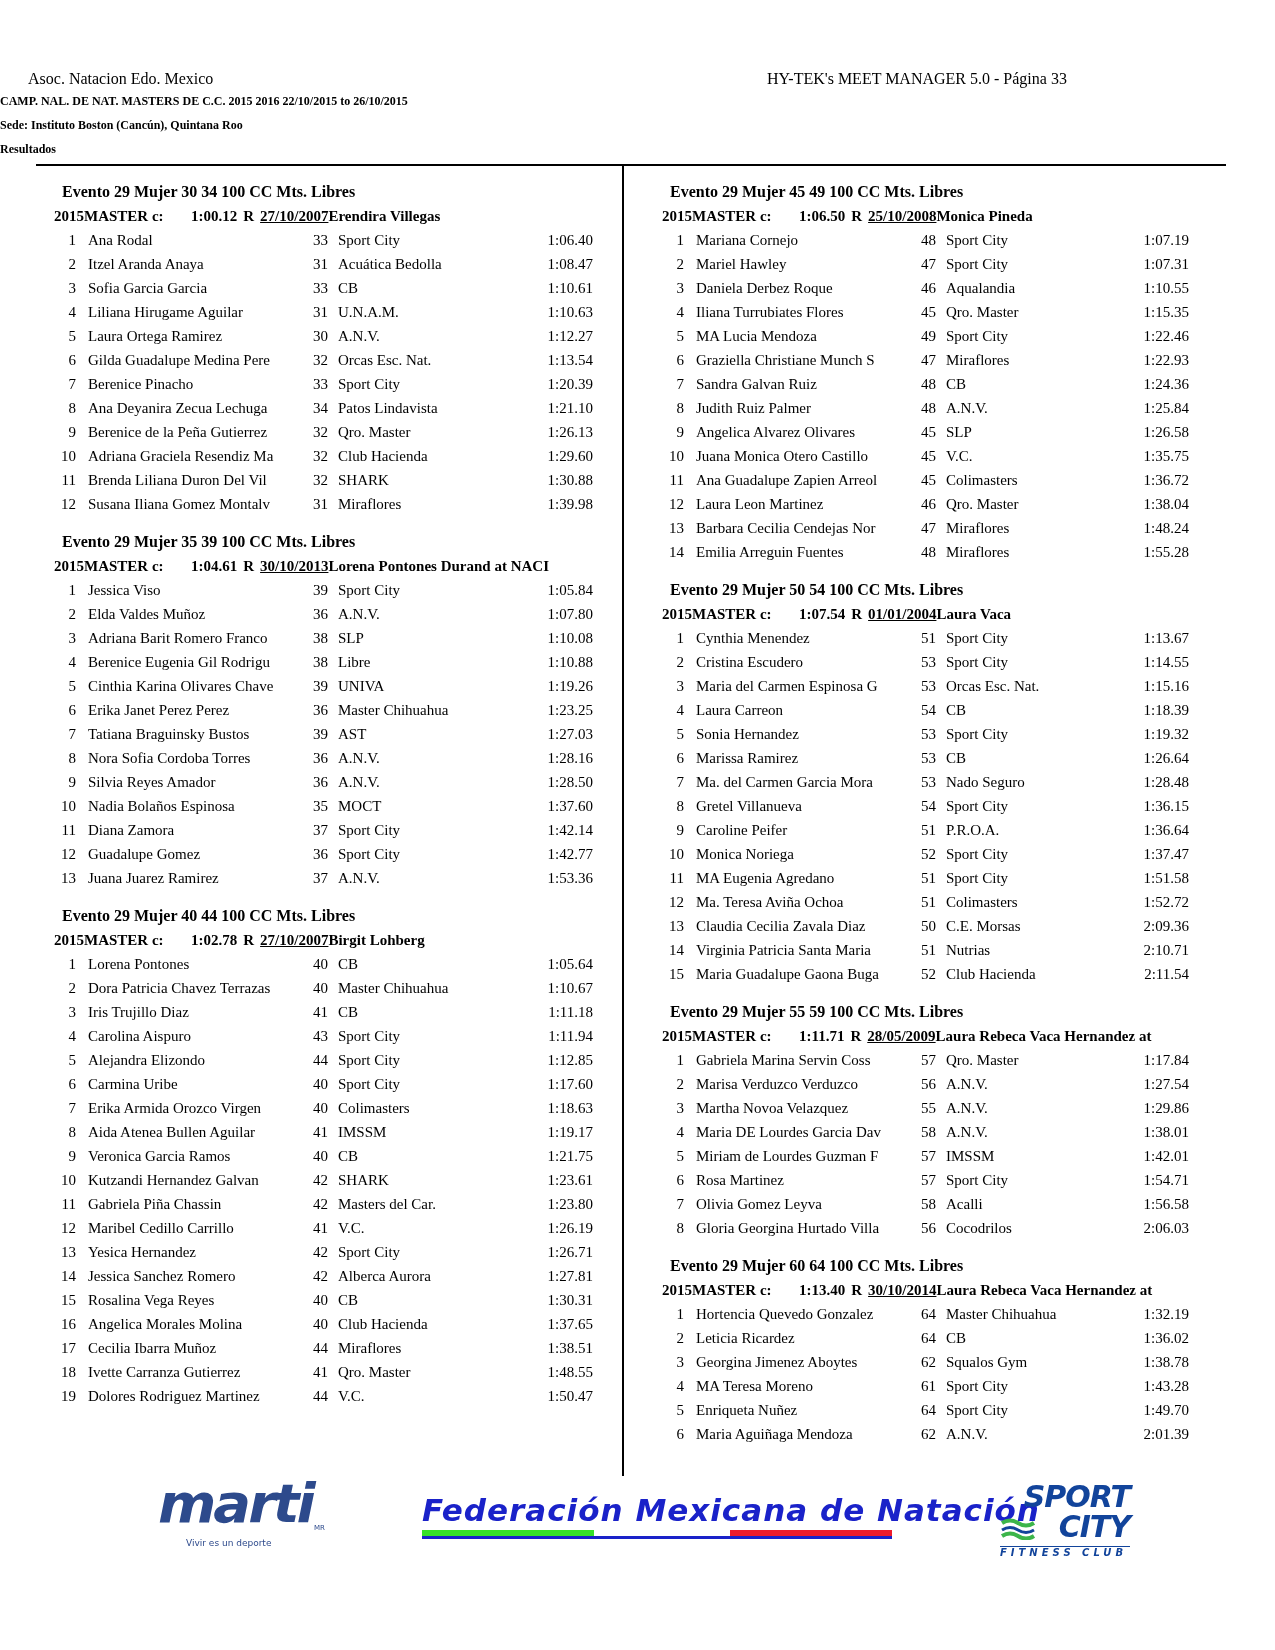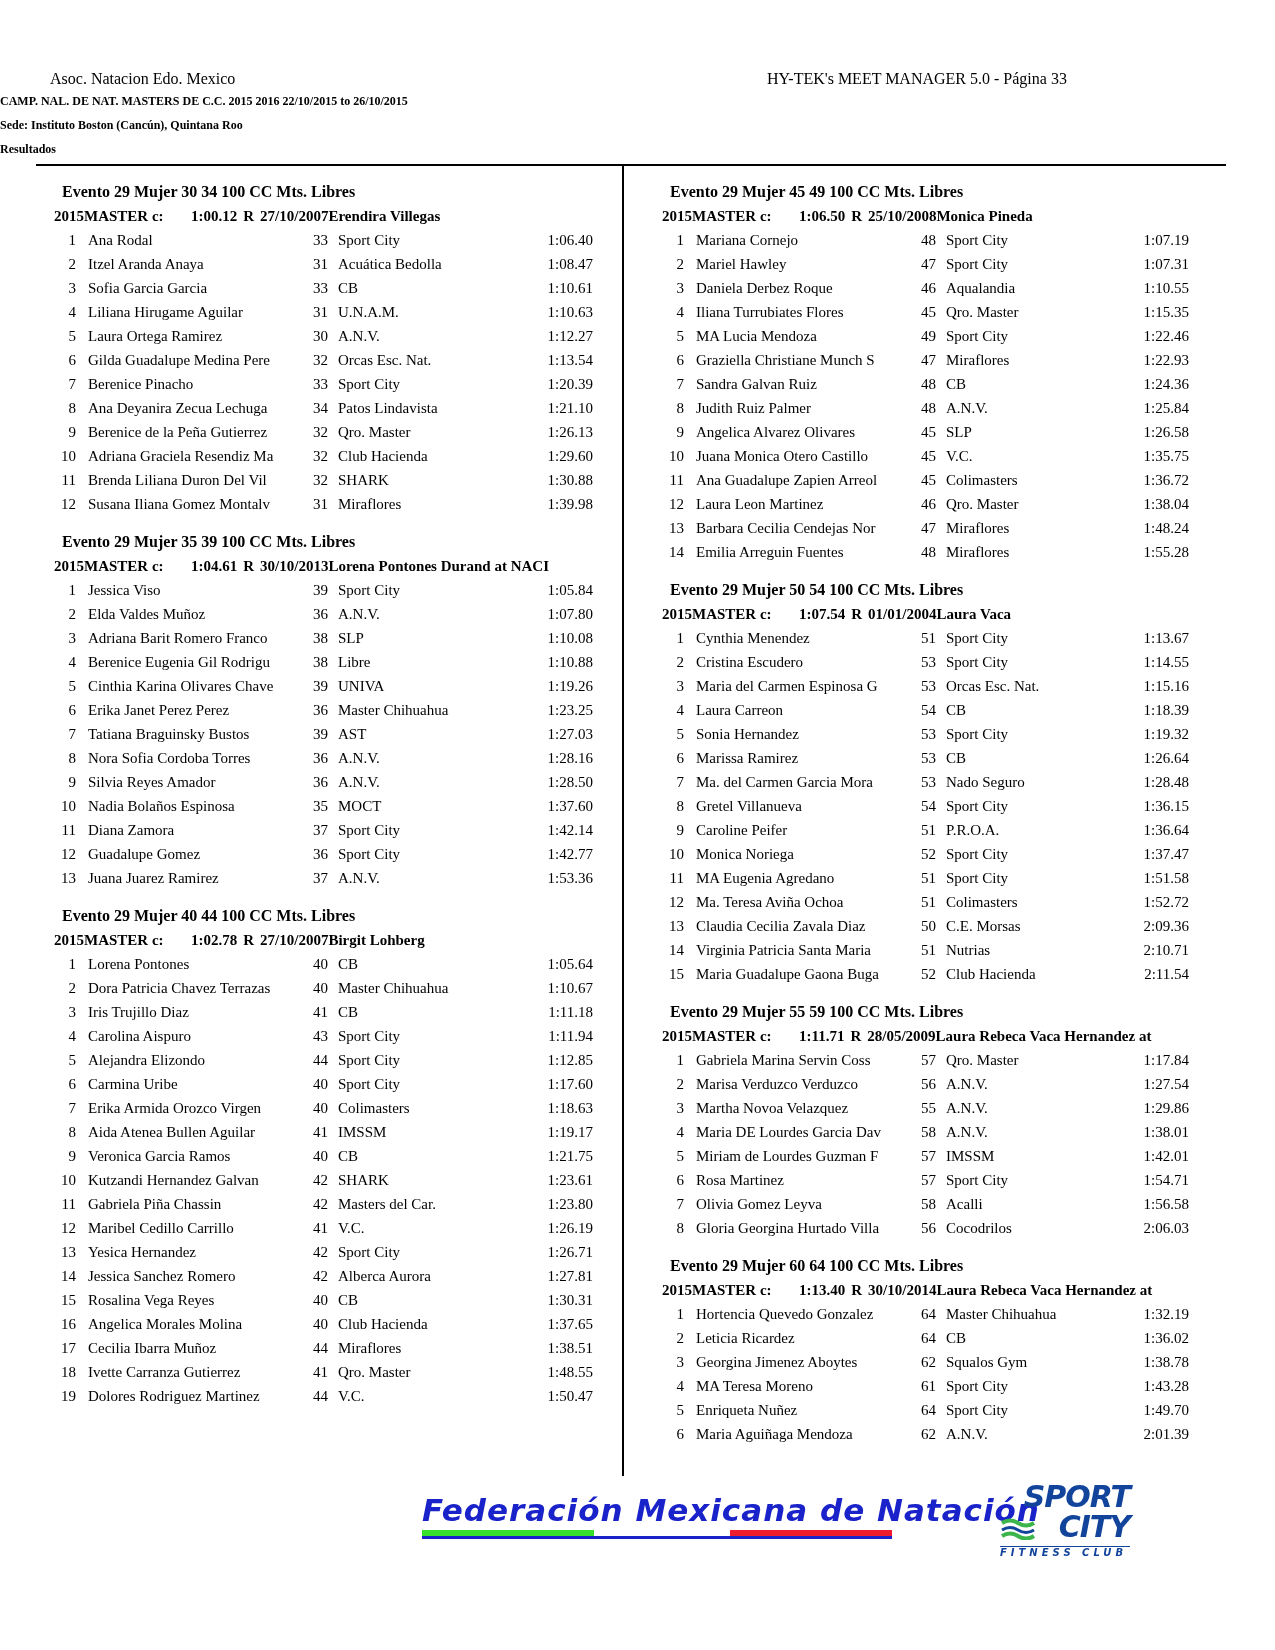--- a/index.html
+++ b/index.html
@@ -1,31 +1,31 @@
 <!DOCTYPE html>
 <html><head>
 <meta charset="utf-8">
 <style>
   html, body { margin:0; padding:0; background:#fff; }
   body { width:1275px; height:1650px; position:relative; font-family:"Liberation Serif","DejaVu Serif",serif; color:#000; overflow:hidden; }
-  .hdr-left { position:absolute; left:50px; top:70px; font-size:16px; }
+  .hdr-left { position:absolute; left:28px; top:70px; font-size:16px; }
   .hdr-right { position:absolute; left:767px; top:70px; font-size:16px; }
   .hdr-c { position:absolute; left:0; width:1275px; text-align:left; font-weight:bold; font-size:12px; }
   .rule { position:absolute; left:36px; width:1190px; top:164px; height:2px; background:#000; }
   .vrule { position:absolute; left:622px; top:166px; width:2px; height:1310px; background:#000; }
   .col { position:absolute; top:180px; }
   .col.left { left:38px; width:560px; }
   .col.right { left:646px; width:570px; }
   .evt { margin-bottom:14px; }
   .evt-title { font-weight:bold; font-size:16px; height:24px; line-height:24px; white-space:nowrap;margin-left:24px; }
   .rec { font-weight:bold; font-size:15px; height:24px; line-height:24px; white-space:nowrap; padding-left:16px; position:relative; }
   .rec .lbl { display:inline-block; width:137px; }
   .rec .rt { display:inline-block; }
   .rec .rr { display:inline-block; margin-left:6px; }
-  .rec .rd { display:inline-block; margin-left:6px; }
+  .rec .rd { display:inline-block; margin-left:6px;text-decoration:underline; }
   .rec .rh { display:inline-block; }
   .row { height:24px; line-height:24px; font-size:15px; position:relative; white-space:nowrap; }
   .row span { position:absolute; top:0; }
   .row .pl { left:0; width:38px; text-align:right; }
   .row .nm { left:50px; width:212px; overflow:hidden; }
   .row .ag { left:268px; width:22px; text-align:right; }
   .row .tm { left:300px; width:180px; overflow:hidden; }
   .row .ti { left:470px; width:85px; text-align:right; }
   .col.right .row .ti { left:458px; width:85px; }
   .logos { position:absolute; top:1470px; left:0; width:1275px; height:120px; }
@@ -692,20 +692,25 @@
         <span class="pl">6</span>
         <span class="nm">Maria Aguiñaga Mendoza</span>
         <span class="ag">62</span>
         <span class="tm">A.N.V.</span>
         <span class="ti">2:01.39</span>
       </div>
     </div>
   </div>
 
 <div class="logos">
+  <div class="logo-marti">
+    <div class="marti-word">marti</div>
+    <div class="marti-mr">MR</div>
+    <div class="marti-tag">Vivir es un deporte</div>
+  </div>
   <div class="logo-fmn">
     <div class="fmn-word">Federación Mexicana de Natación</div>
     <div class="fmn-bar">
         <div class="g"></div>
         <div class="r"></div>
         <div class="b"></div>
       </div>
   </div>
   <div class="logo-sc">
     <svg class="sc-waves" viewBox="0 0 36 22">

